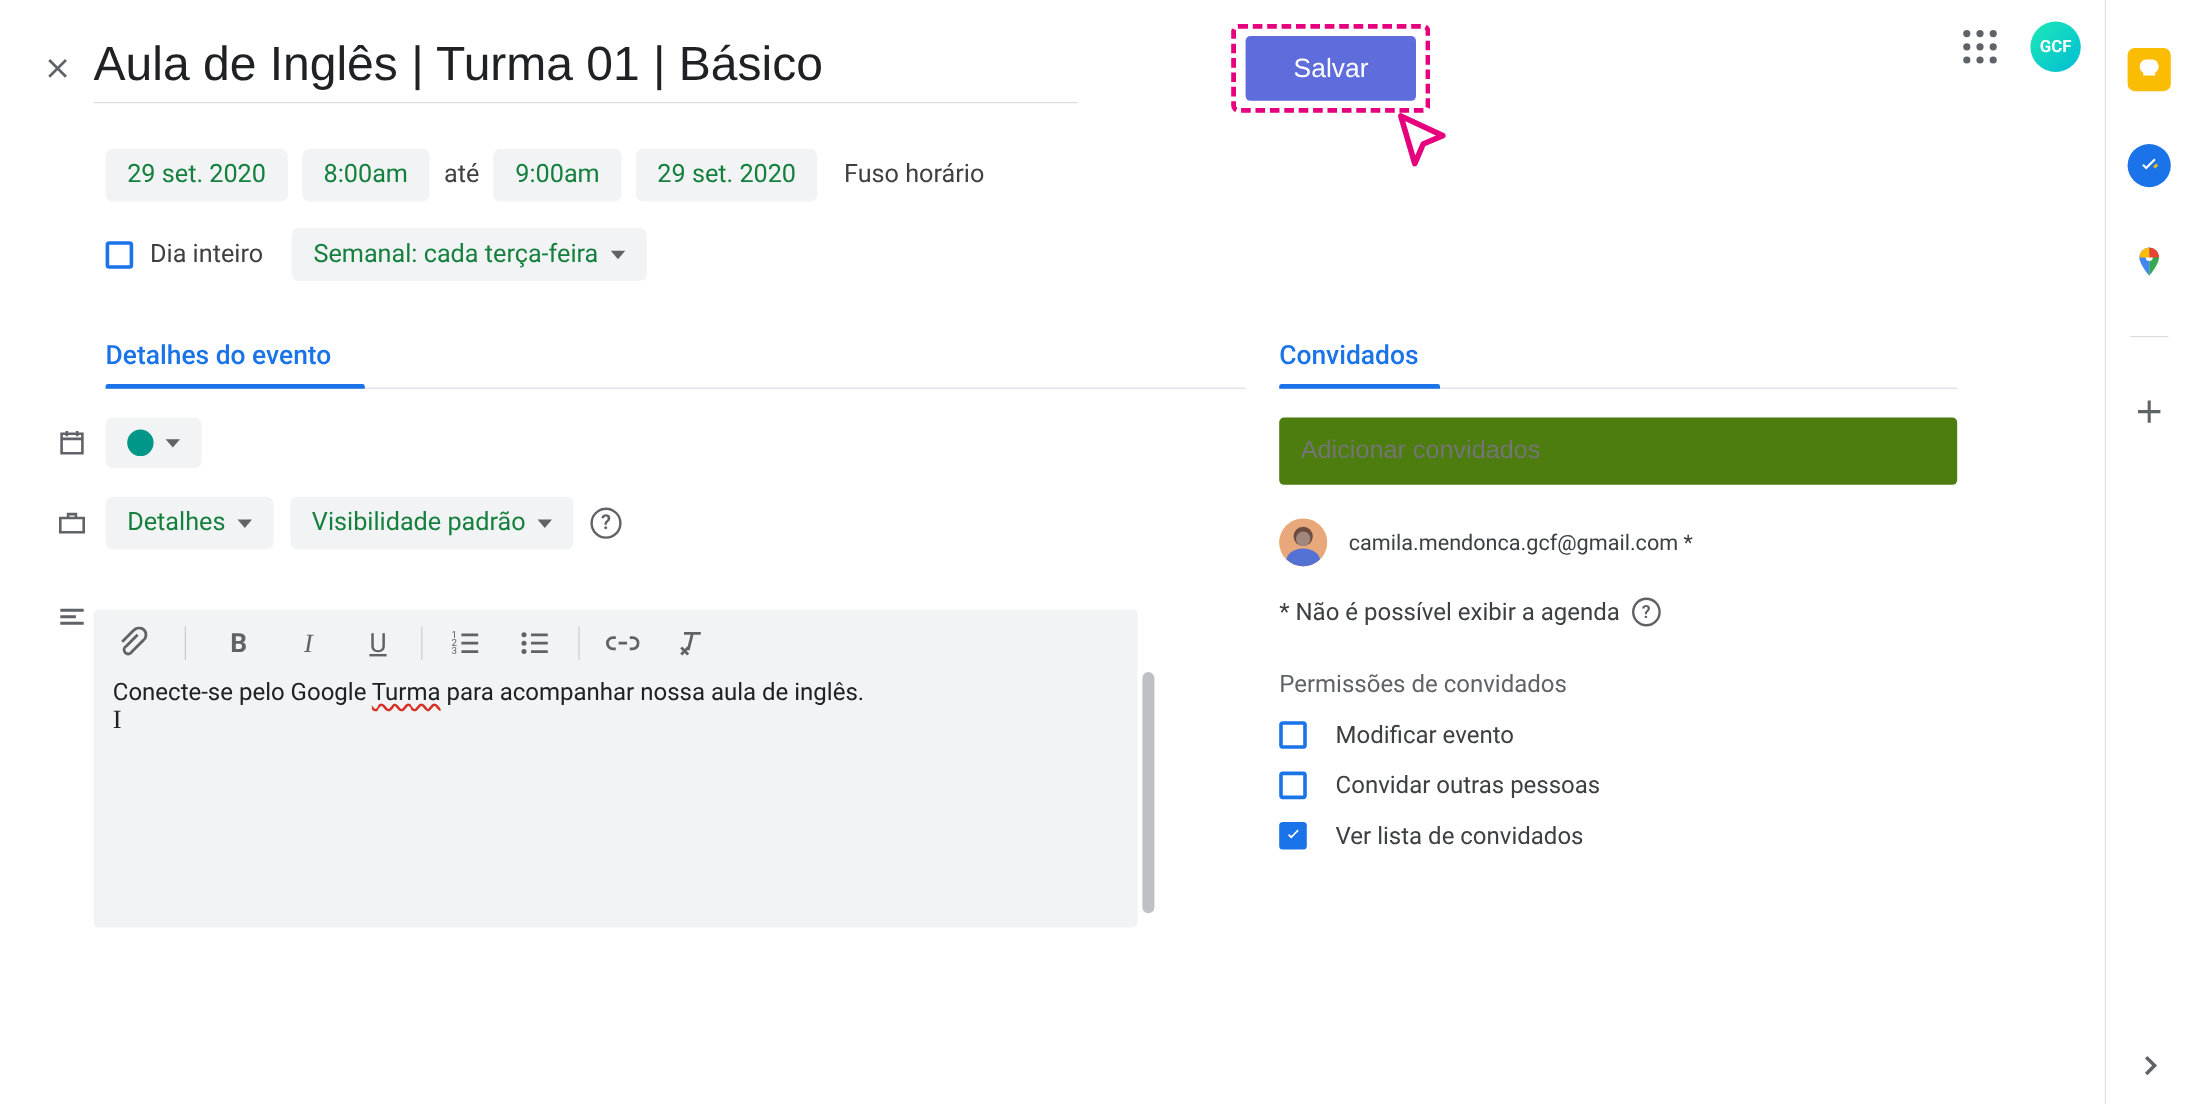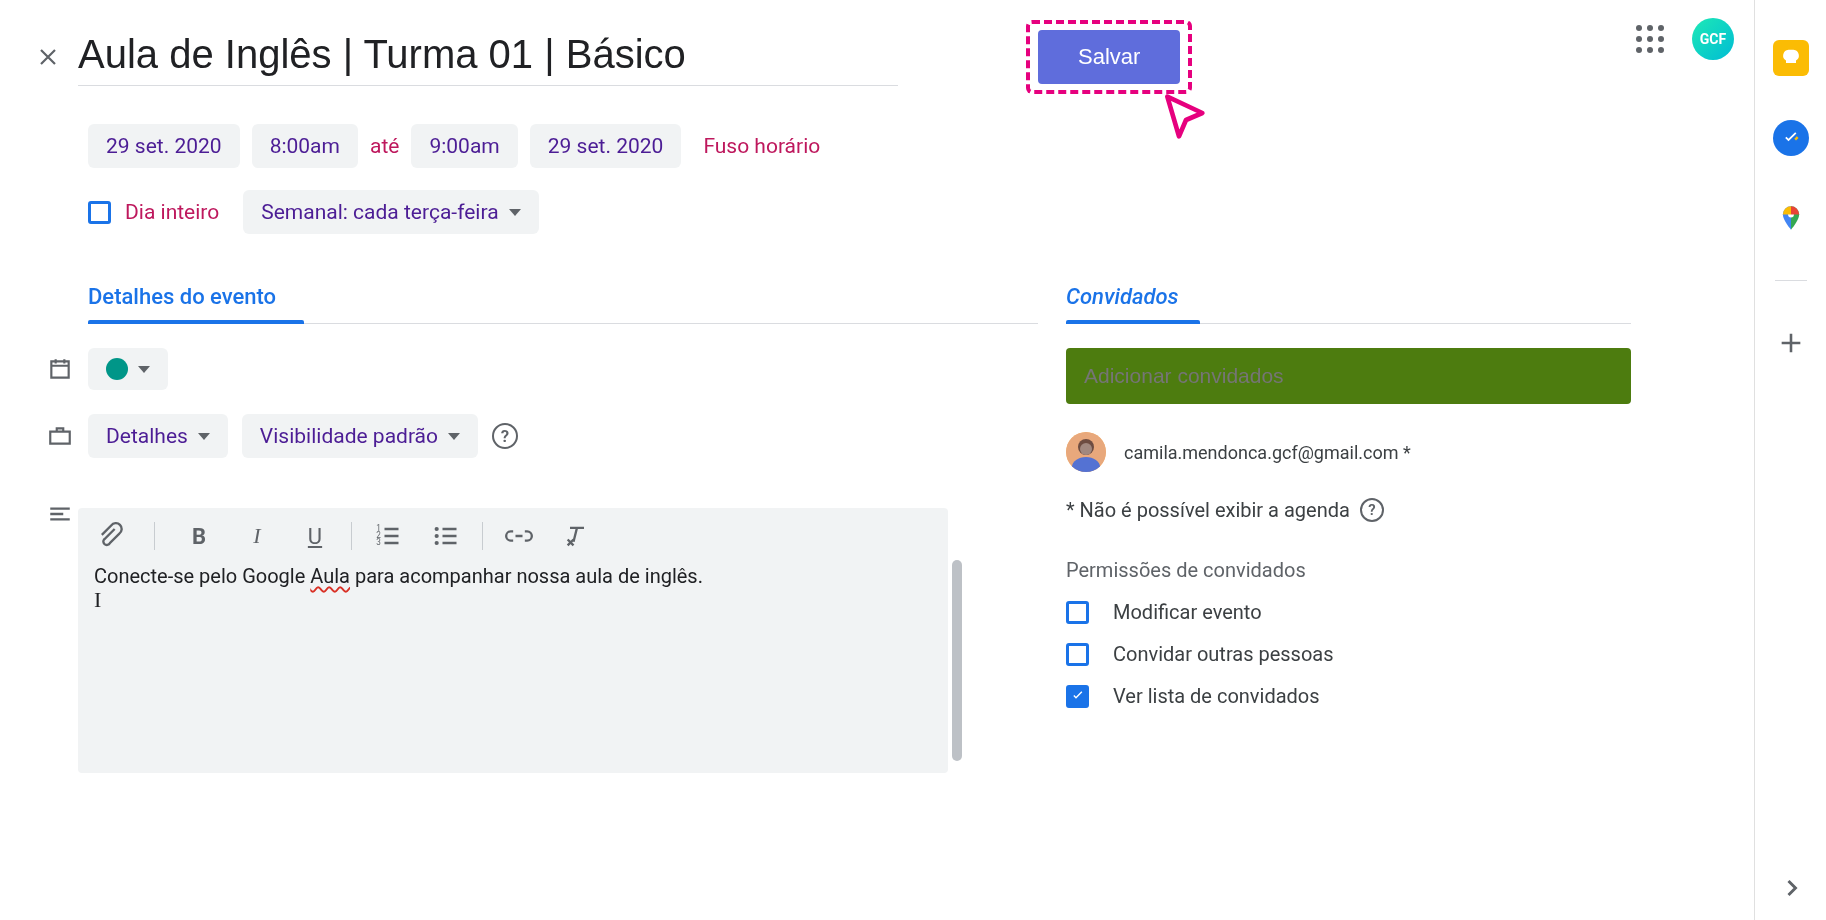--- a/index.html
+++ b/index.html
@@ -48,27 +48,27 @@
     border-radius:4px;
     cursor:pointer;
   }
   .cursor-anno { position:absolute; top:62px; left:120px; width:56px; height:56px; pointer-events:none; }
   .date-row { display:flex; align-items:center; gap:12px; margin-left:60px; margin-top:38px; }
   .pill {
     background:#f1f3f4;
     border-radius:6px;
     padding:10px 18px;
     font-size:21px;
-    color:#4c1d95;
+    color:#15803d;
     cursor:pointer;
     display:inline-flex;
     align-items:center;
     gap:10px;
   }
-  .label-txt { font-size:21px; color:#be185d; }
+  .label-txt { font-size:21px; color:#404040; }
   .check-row { display:flex; align-items:center; gap:14px; margin-left:60px; margin-top:22px; }
   .checkbox { width:23px; height:23px; border:3px solid #1a73e8; border-radius:3px; background:#fff; cursor:pointer; display:flex; align-items:center; justify-content:center;}
   .checkbox.checked { background:#1a73e8; border-color:#1a73e8; }
   .checkbox.checked svg { width:16px; height:16px; fill:#fff; }
   .dropdown-caret { width:0;height:0;border-left:6px solid transparent;border-right:6px solid transparent;border-top:7px solid #5f6368; }
   .columns { display:flex; margin-left:60px; margin-top:50px; gap:28px; }
   .left-col { width: 950px; flex-shrink:0; }
   .right-col { width: 565px; }
   .tabs-row { display:flex; gap:30px; border-bottom:1px solid #dadce0; position:relative; }
   .tab { padding:0 0 14px 0; font-size:22px; color:#5f6368; cursor:pointer; }
@@ -103,21 +103,21 @@
   .apps-grid { width:36px;height:36px; display:grid; grid-template-columns:repeat(3,6px); grid-template-rows:repeat(3,6px); gap:5px; place-content:center; cursor:pointer;}
   .apps-grid span { width:6px;height:6px;border-radius:50%;background:#5f6368;}
   .profile-pic { width:42px;height:42px;border-radius:50%;background:linear-gradient(135deg,#1de9b6,#00bcd4); color:#fff; font-size:14px; font-weight:700; display:flex;align-items:center;justify-content:center; cursor:pointer;}
   .side-chip { width:36px;height:36px;border-radius:6px;display:flex;align-items:center;justify-content:center; cursor:pointer;}
   .side-chip.keep { background:#fbbc04; } .side-chip.keep svg{width:20px;height:20px;fill:#fff;}
   .side-chip.tasks { background:#1a73e8; border-radius:50%;} .side-chip.tasks svg{width:20px;height:20px;fill:#fff;}
   .side-chip.maps svg{width:28px;height:28px;}
   .side-chip.plus { color:#5f6368;} .side-chip.plus svg{width:28px;height:28px;}
   .side-chevron { position:absolute; bottom:18px; right:20px; width:28px;height:28px; color:#5f6368; cursor:pointer;}
   .text-cursor { display:inline-block; font-family:serif; margin-top:-2px; font-size:22px; color:#202124;}
-  .right-tabs {display:flex; border-bottom:1px solid #dadce0; position:relative;font-style:italic;}
+  .right-tabs {display:flex; border-bottom:1px solid #dadce0; position:relative;}
 </style>
 </head>
 <body>
 
 <div class="container">
   <div class="main">
 
     <div class="header-right">
       <div class="apps-grid">
         <span></span>
@@ -250,21 +250,21 @@
                     <path fill="none" stroke="currentColor" stroke-width="2" d="M9 12h6M7 8H5a4 4 0 000 8h2M17 8h2a4 4 0 010 8h-2"></path>
                   </svg>
                 </div>
               <div class="tb-btn">
                   <svg viewBox="0 0 24 24">
                     <path fill="none" stroke="currentColor" stroke-width="2" d="M6 5h12M12 5l-3 12M4 20l5-5M4 15l5 5"></path>
                   </svg>
                 </div>
             </div>
             <div class="editor-body">
-              <span>Conecte-se pelo Google </span><span class="meet">Aula</span><span> para acompanhar nossa aula de inglês.</span>
+              <span>Conecte-se pelo Google </span><span class="meet">Turma</span><span> para acompanhar nossa aula de inglês.</span>
               <br><span class="text-cursor">I</span>
             </div>
             <div class="scrollbar-stub"></div>
           </div>
         </div>
       </div>
 
       <div class="right-col">
         <div class="right-tabs">
           <div class="tab active">Convidados</div>

